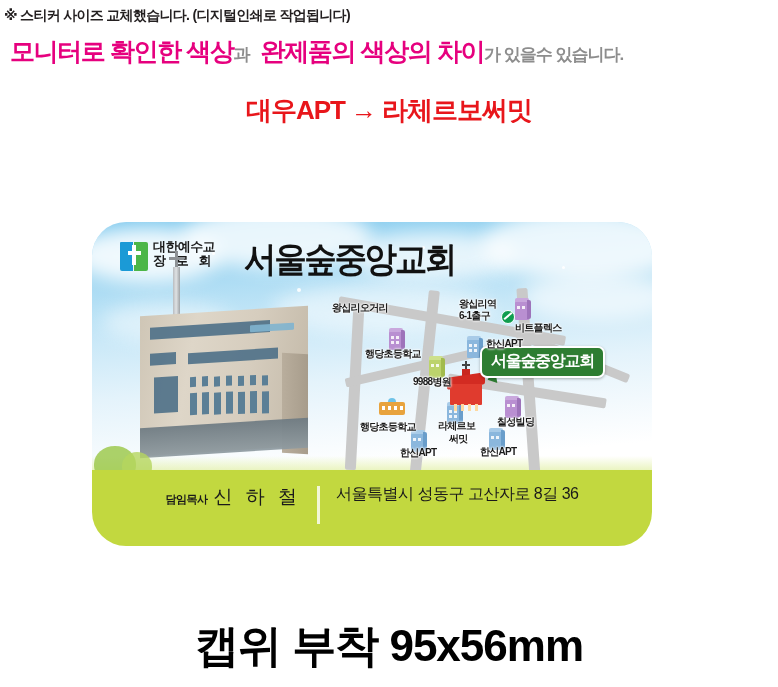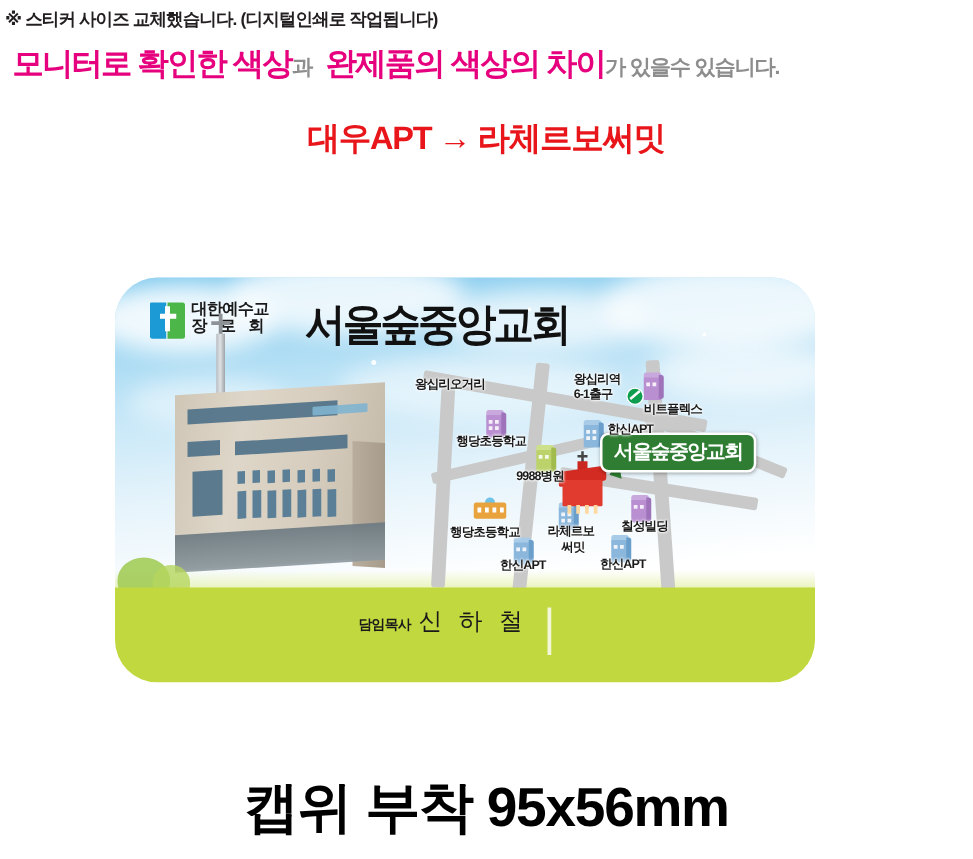--- a/index.html
+++ b/index.html
@@ -368,18 +368,19 @@
   </div>
 
   <div class="cardfoot">
     <div class="foot-inner">
       <div class="pastor">
         <span class="pastor-role">담임목사</span>
         <span class="pastor-name">신 하 철</span>
       </div>
       <div class="divider"></div>
       <div class="contact">
+        <div class="addr">서울특별시 성동구 고산자로 8길 36</div>
       </div>
     </div>
   </div>
 </div>
 
 <div class="caption">캡위 부착 95x56mm</div>
 
 </body></html>

